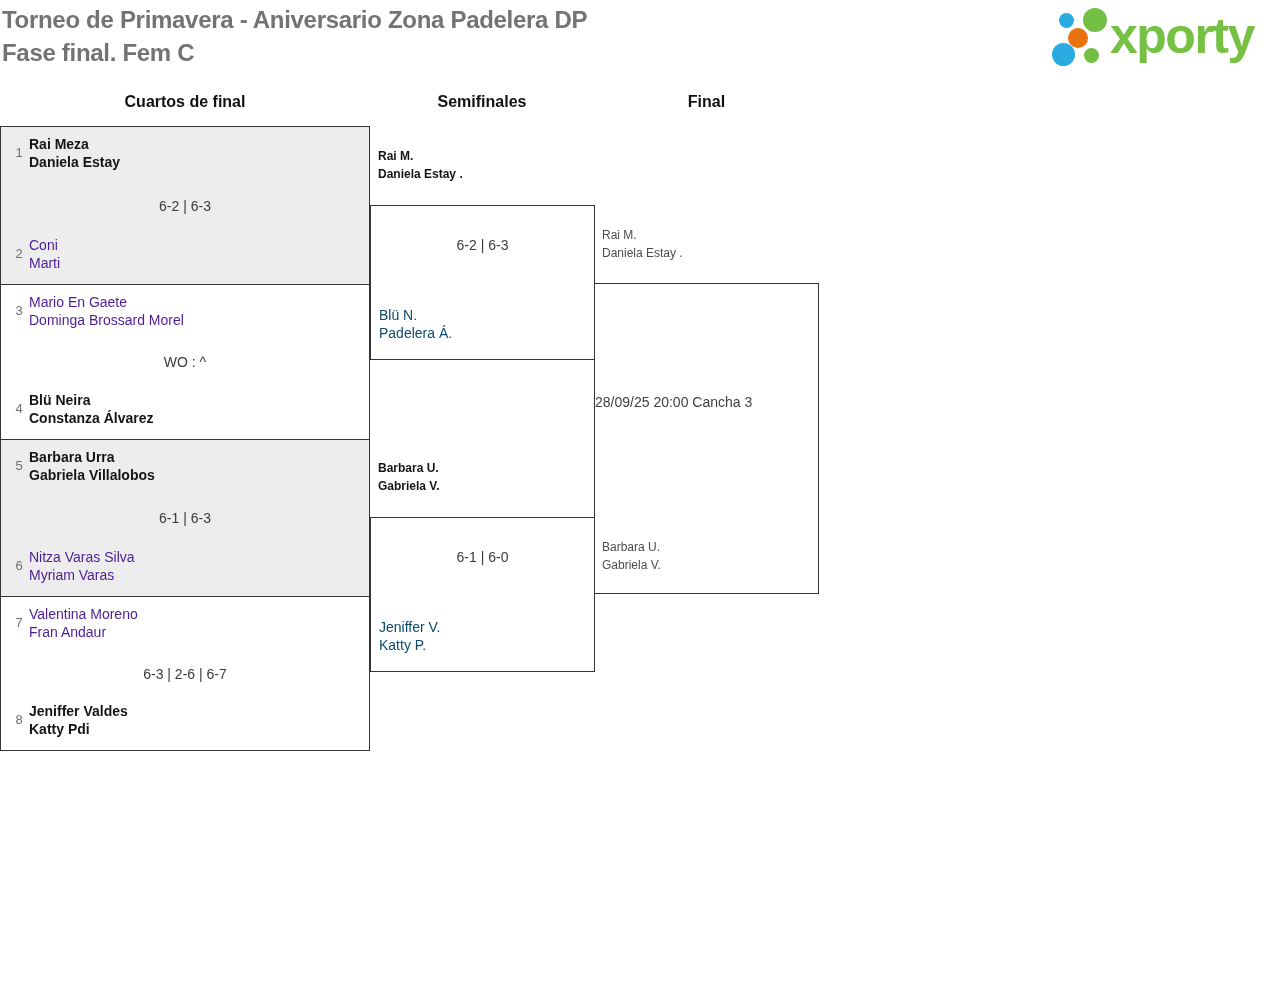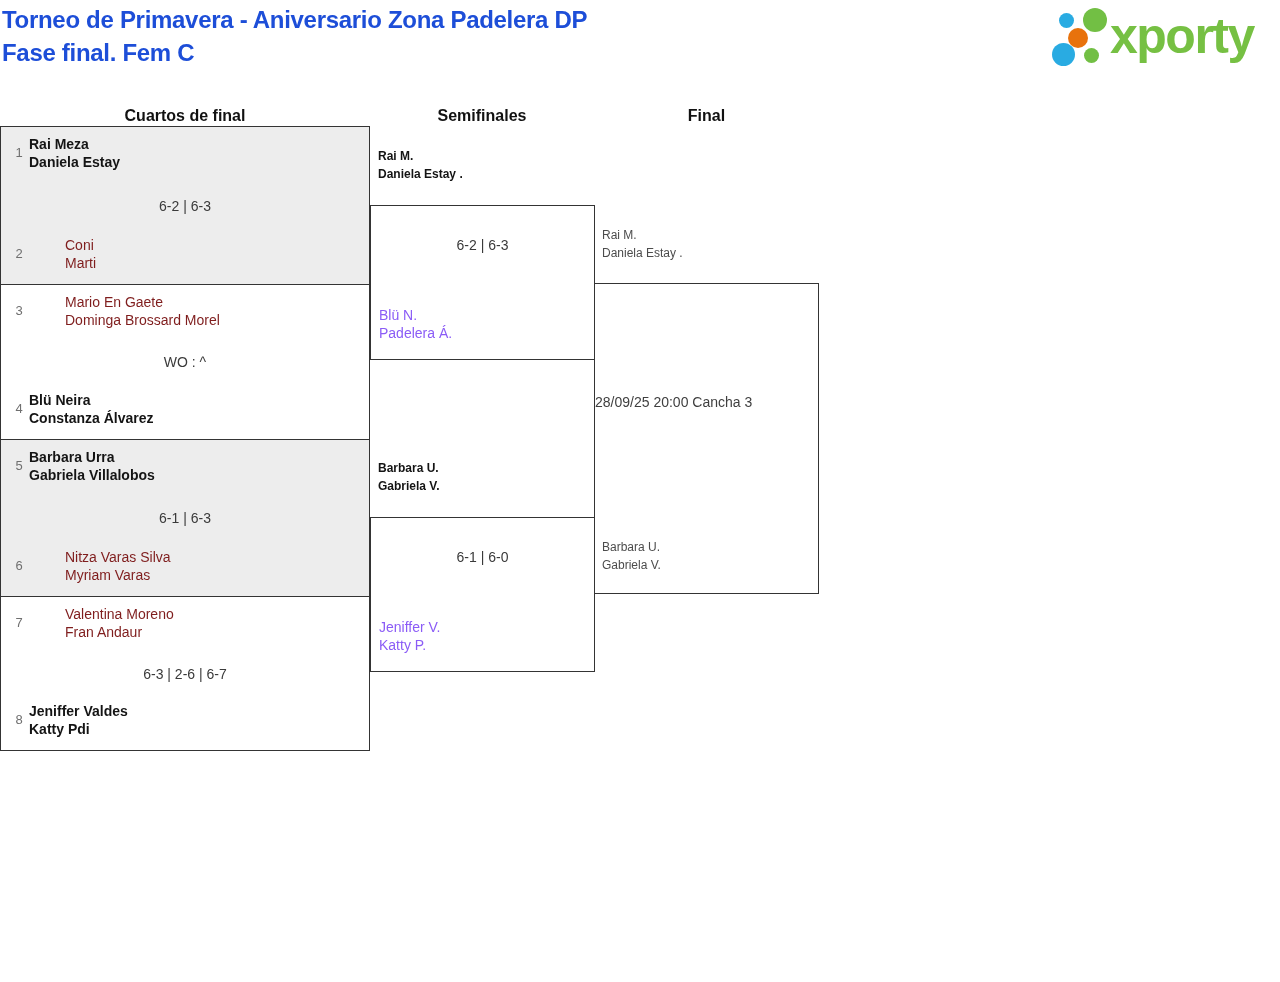--- a/index.html
+++ b/index.html
@@ -6,68 +6,68 @@
   html,body { background:#ffffff; }
   body {
     width:1280px; height:982px;
     font-family:"Liberation Sans", sans-serif;
     position:relative; overflow:hidden;
     color:#1c1c1c;
   }
   .stage { position:relative; width:1280px; height:982px; }
 
   
-  .title-line { position:absolute; left:2px; font-size:24px; font-weight:700; color:#1d4ed8; line-height:30px; letter-spacing:-0.3px; }
+  .title-line { position:absolute; left:2px; font-size:24px; font-weight:700; color:#737373; line-height:30px; letter-spacing:-0.3px; }
   .title-1 { top:5px; }
   .title-2 { top:38px; }
 
   .logo { position:absolute; left:1048px; top:0; width:226px; height:72px; }
   .logo .dot { position:absolute; border-radius:50%; }
   .dot-blue-sm  { left:11px; top:13px; width:15px; height:15px; background:#29abe2; }
   .dot-green-lg { left:35px; top:8px;  width:24px; height:24px; background:#72bf44; }
   .dot-orange   { left:20px; top:28px; width:20px; height:20px; background:#e8720c; }
   .dot-blue-lg  { left:4px;  top:43px; width:23px; height:23px; background:#29abe2; }
   .dot-green-sm { left:36px; top:48px; width:15px; height:15px; background:#72bf44; }
   .logo-text { position:absolute; left:62px; top:8px; font-size:50px; line-height:56px; font-weight:700; letter-spacing:-1.5px; color:#76c043; }
 
   
-  .col-header { position:absolute; top:106px; font-size:16px; font-weight:700; color:#111; text-align:center; line-height:20px; }
+  .col-header { position:absolute; top:92px; font-size:16px; font-weight:700; color:#111; text-align:center; line-height:20px; }
   .col-qf  { left:0;     width:370px; }
   .col-sf  { left:370px; width:224px; }
   .col-fin { left:594px; width:225px; }
 
   
   .qf-box {
     position:absolute; left:0; width:370px;
     border:1px solid #343434; background:#ffffff;
     display:flex; flex-direction:column; justify-content:space-between;
     padding:8px 10px 12px 8px;
   }
   .qf-box.shaded { background:#ededed; }
   .team-row { display:flex; align-items:center; }
   .seed { width:20px; flex:0 0 20px; font-size:13px; color:#6f6f6f; text-align:center; line-height:18px; }
   .names { font-size:14px; line-height:18px; }
   .names.winner { font-weight:700; color:#141414; }
-  .names.loser  { font-weight:400; color:#7f1d1d;margin-left:36px; }
+  .names.loser  { font-weight:400; color:#4c1d95; }
   .qf-score {
     position:absolute; left:0; right:0; top:50%; transform:translateY(-50%);
     text-align:center; font-size:14px; color:#3a3a3a;
   }
 
   
   .sf-box, .final-box { position:absolute; border:1px solid #343434; background:transparent; }
   .sf-box   { left:370px; width:225px; }
   .sf1      { top:205px; height:155px; }
   .sf2      { top:517px; height:155px; }
   .final-box{ left:594px; top:283px; width:225px; height:311px; }
 
   .entry { position:absolute; font-size:12px; line-height:18px; }
   .entry.winner { font-weight:700; color:#141414; }
   .entry.adv    { font-weight:400; color:#4c4c4c; }
-  .sf-loser { position:absolute; left:8px; bottom:17px; font-size:14px; line-height:18px; color:#8b5cf6;margin-top:8px; }
+  .sf-loser { position:absolute; left:8px; bottom:17px; font-size:14px; line-height:18px; color:#0c4a6e;margin-top:8px; }
   .sf-score { position:absolute; left:0; right:0; top:31px; text-align:center; font-size:14px; color:#3a3a3a; }
   .final-schedule { position:absolute; left:0; right:0; top:110px; text-align:left; font-size:14px; color:#3f3f3f; }
 
   .e-sf1-top { left:378px; top:147px; }
   .e-fin-top { left:602px; top:226px; }
   .e-sf2-top { left:378px; top:459px; }
   .e-fin-bot { left:602px; top:538px; }
 </style>
 </head>
 <body>

